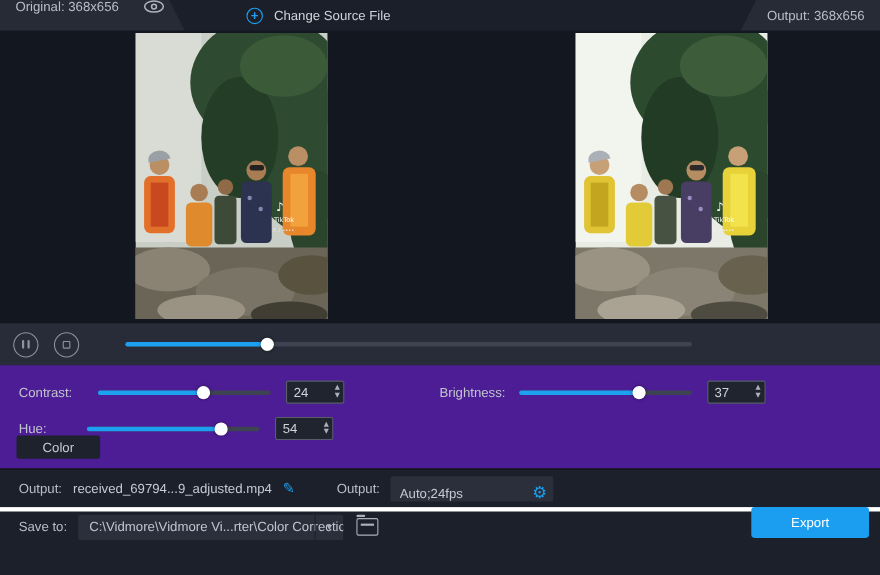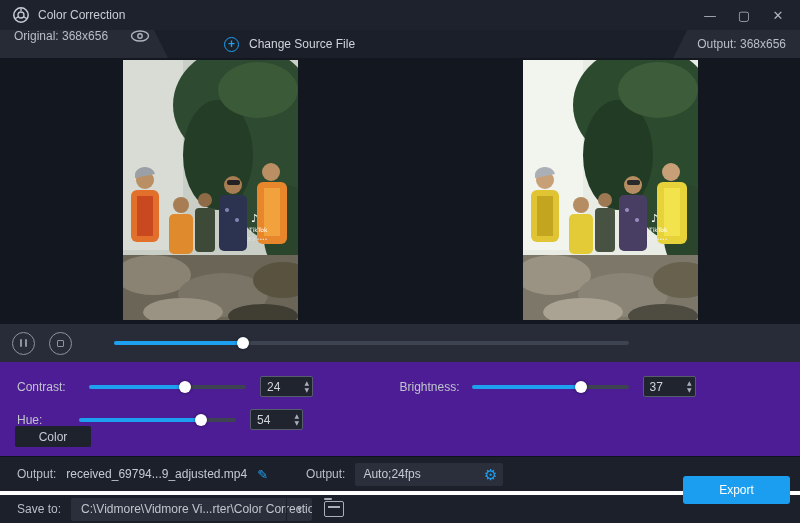--- a/index.html
+++ b/index.html
@@ -81,21 +81,21 @@
   
   .footer { flex:1 1 auto; background:#1b202a; border-top:1px solid #10131b; position:relative;
             display:flex; flex-direction:column; }
   .footer-row { display:flex; align-items:center; padding:0 17px; }
   .row-output { height:34px; }
   .row-save { height:32px; border-top:4px solid #ffffff; }
   .f-label { color:#b9bec8; margin-right:10px; }
   .out-file { color:#c5cad3; }
   .pencil-icon { color:#1da0f0; font-size:13px; margin-left:10px; cursor:pointer; }
   .fmt-label { margin-left:38px; }
-  .fmt-field { display:flex; align-items:center; background:#2a2f3b; border-radius:2px; height:23px;
+  .fmt-field { display:flex; align-items:flex-end; background:#2a2f3b; border-radius:2px; height:23px;
                width:148px; padding:0 6px 0 8px; }
   .fmt-value { flex:1; color:#c5cad3; }
   .gear-icon { color:#1da0f0; font-size:15px; line-height:1; cursor:pointer; }
   .path-field { display:flex; align-items:stretch; background:#2a2f3b; border-radius:2px; height:23px;
                 overflow:hidden; }
   .path-value { display:flex; align-items:center; padding:0 10px; color:#c0c5cd; width:215px; white-space:nowrap; }
   .path-drop { width:26px; display:flex; align-items:center; justify-content:center;
                border-left:1px solid #1b202a; color:#aab0bb; font-size:8px; cursor:pointer; }
   .folder-btn { margin-left:12px; width:20px; height:16px; border:1.5px solid #aab0bb; border-radius:2px;
                 position:relative; cursor:pointer; background:transparent; }
@@ -104,35 +104,20 @@
                        background:#aab0bb; border-radius:1px; }
   .export-btn { position:absolute; right:10px; top:50%; transform:translateY(-50%);
                 width:107px; height:28px; background:#1b9ef0; color:#fff; border:none; border-radius:3px;
                 font-size:12px; cursor:pointer; font-family:"Liberation Sans",sans-serif; }
 </style>
 </head>
 <body>
 
 <div class="window">
 
-  <div class="titlebar">
-    <svg class="app-icon" viewBox="0 0 18 18">
-      <circle cx="9" cy="9" r="7.2" fill="none" stroke="#c9cdd5" stroke-width="1.5"></circle>
-      <circle cx="9" cy="9" r="3" fill="none" stroke="#c9cdd5" stroke-width="1.3"></circle>
-      <line x1="9" y1="2.2" x2="9" y2="5" stroke="#c9cdd5" stroke-width="1.3"></line>
-      <line x1="3.5" y1="12.5" x2="6.3" y2="10.8" stroke="#c9cdd5" stroke-width="1.3"></line>
-      <line x1="14.5" y1="12.5" x2="11.7" y2="10.8" stroke="#c9cdd5" stroke-width="1.3"></line>
-    </svg>
-    <span class="title">Color Correction</span>
-    <div class="win-controls">
-      <span class="win-btn">—</span>
-      <span class="win-btn">▢</span>
-      <span class="win-btn">✕</span>
-    </div>
-  </div>
 
   <div class="tabbar">
     <div class="tab-left">
       <span class="tab-text">Original: 368x656</span>
       <span class="eye-wrap">
         <svg width="20" height="12" viewBox="0 0 20 12">
           <ellipse cx="10" cy="6" rx="8.5" ry="5" fill="none" stroke="#aeb3bd" stroke-width="1.4"></ellipse>
           <circle cx="10" cy="6" r="2.2" fill="none" stroke="#aeb3bd" stroke-width="1.4"></circle>
         </svg>
       </span>

